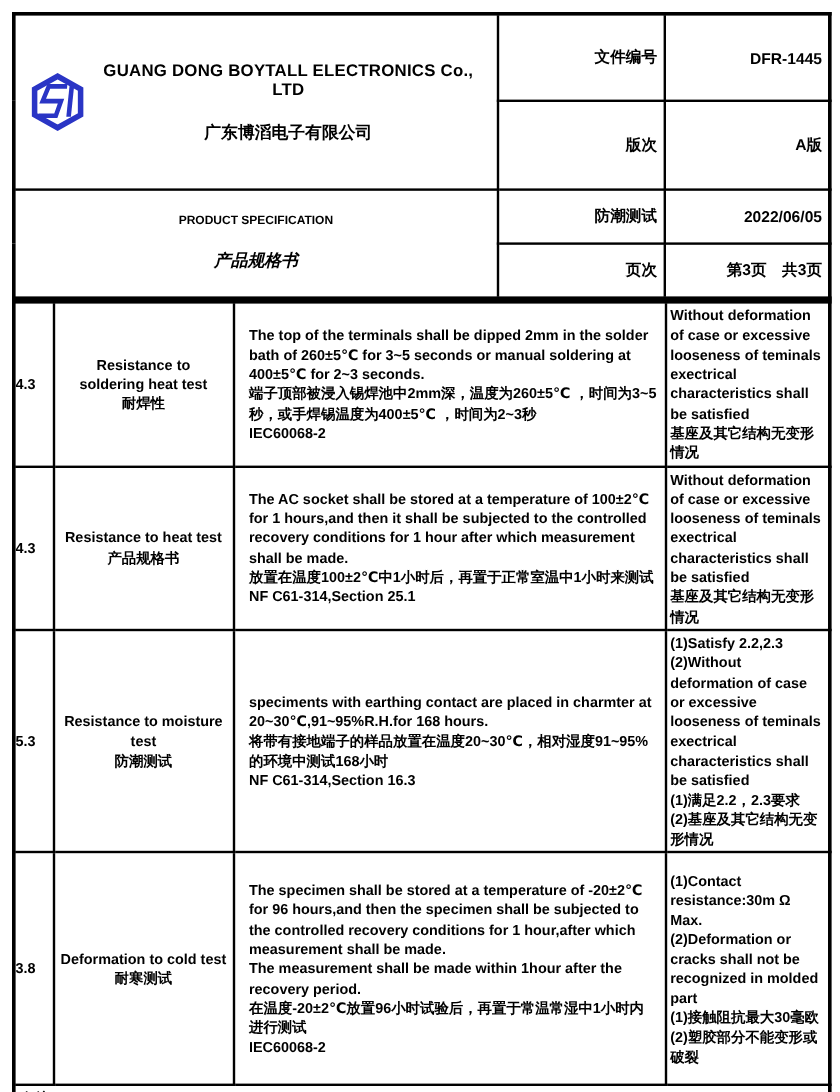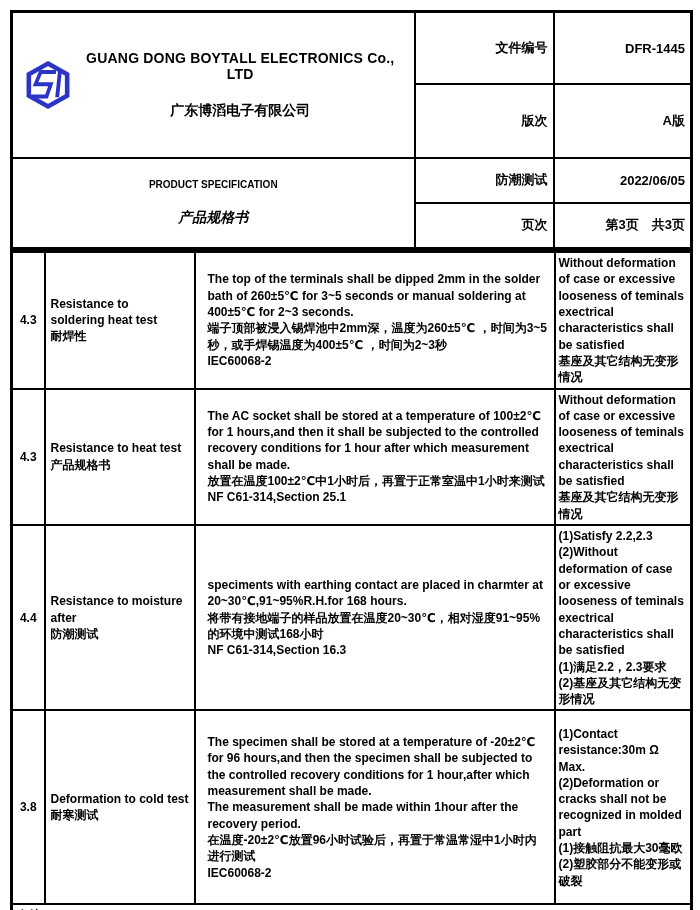--- a/index.html
+++ b/index.html
@@ -19,22 +19,22 @@
   .logo{flex:0 0 46px;height:50px;margin-left:8px;}
   .company-text{flex:1;text-align:center;}
   .company-en{font-size:14px;letter-spacing:0.2px;}
   .company-cn{font-size:14px;margin-top:2px;}
   .title-en{font-size:10px;text-align:center;}
   .title-cn{font-size:14px;text-align:center;margin-top:1px;font-style:italic;}
   .hdr-label,.hdr-value{text-align:right;font-size:13px;}
 
   
   .spec td{font-size:12px;line-height:1.36;}
-  .cell-no{text-align:center;font-size:12px;padding:0;}
-  .cell-name{text-align:left;}
+  .cell-no{text-align:left;font-size:12px;padding:0;}
+  .cell-name{text-align:center;}
   .cell-method{text-align:left;padding-left:12px;}
   .cell-criteria{text-align:left;padding:2px 3px;}
   .cell-note{vertical-align:top;font-size:12.5px;}
 </style>
 </head>
 <body>
 
 <div class="page">
 
   <table class="block">
@@ -107,22 +107,22 @@
       <td class="cell-no">4.3</td>
       <td class="cell-name">Resistance to heat test
 产品规格书</td>
       <td class="cell-method">The AC socket shall be stored at a temperature of 100±2℃ for 1 hours,and then it shall be subjected to the controlled recovery conditions for 1 hour after which measurement shall be made.
 放置在温度100±2℃中1小时后，再置于正常室温中1小时来测试
 NF C61-314,Section 25.1</td>
       <td class="cell-criteria">Without deformation of case or excessive looseness of teminals exectrical characteristics shall be satisfied
 基座及其它结构无变形情况</td>
     </tr>
     <tr style="height:150px">
-      <td class="cell-no">4.4</td>
-      <td class="cell-name">Resistance to moisture after
+      <td class="cell-no">5.3</td>
+      <td class="cell-name">Resistance to moisture test
 防潮测试</td>
       <td class="cell-method">speciments with earthing contact are placed in charmter at 20~30℃,91~95%R.H.for 168 hours.
 将带有接地端子的样品放置在温度20~30℃，相对湿度91~95%的环境中测试168小时
 NF C61-314,Section 16.3</td>
       <td class="cell-criteria">(1)Satisfy 2.2,2.3
 (2)Without deformation of case or excessive looseness of teminals exectrical characteristics shall be satisfied
 (1)满足2.2，2.3要求
 (2)基座及其它结构无变形情况</td>
     </tr>
     <tr style="height:194px">

